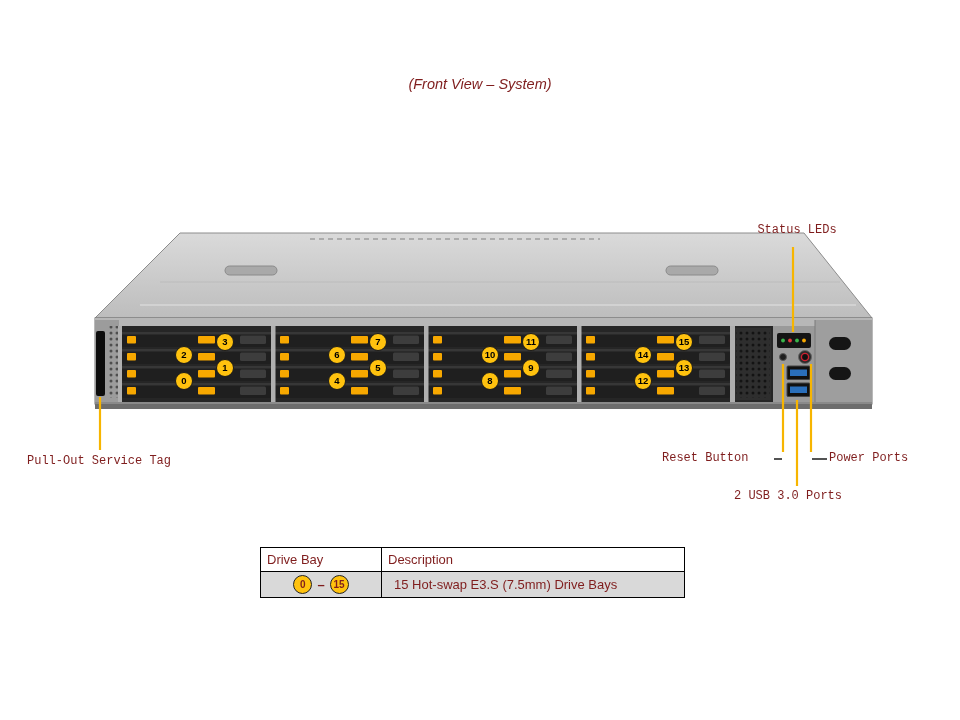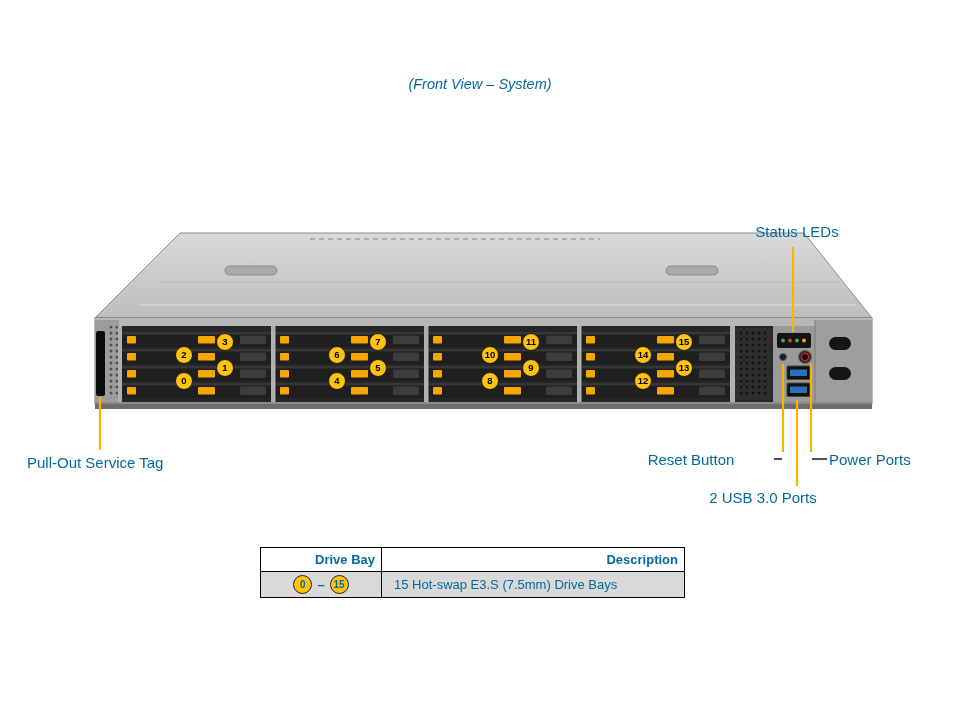--- a/index.html
+++ b/index.html
@@ -1,50 +1,50 @@
 <!DOCTYPE html>
 <html style="--bay-circle: #FFC20E; --latch-orange: #F7A800; --callout-line: #F7B500; --usb-blue: #2A6FBB; --led-green: #39B54A; --led-red: #E03A3E; --led-amber: #F7A800;"><head>
 <meta charset="utf-8">
 <style>
   html,body { margin:0; padding:0; background:#fff; }
   .page {
     position:relative; width:960px; height:720px; background:#ffffff;
-    font-family:"Liberation Sans", sans-serif; color:#0369a1; overflow:hidden;
+    font-family:"Liberation Sans", sans-serif; color:#7f1d1d; overflow:hidden;
   }
   .page svg text { font-family:"Liberation Sans", sans-serif; }
 
   .title {
     position:absolute; top:76px; left:0; width:100%;
     text-align:center; font-style:italic; font-size:14.5px;
   }
-  .label { position:absolute; font-size:15px; white-space:nowrap; }
+  .label { position:absolute; font-size:12px; white-space:nowrap;font-family:Liberation Mono, monospace; }
   .lbl-status { top:223px; left:727px; width:140px; text-align:center; }
   .lbl-service { top:454px; left:27px;text-align:right; }
-  .lbl-reset  { top:451px; left:635px; width:112px; text-align:center; }
+  .lbl-reset  { top:451px; left:662px; width:112px; text-align:left; }
   .lbl-power  { top:451px; left:829px; }
-  .lbl-usb    { top:489px; left:687px; width:152px; text-align:center; }
+  .lbl-usb    { top:489px; left:734px; width:152px; text-align:left; }
 
   .illustration { position:absolute; top:0; left:0; }
 
   .latch      { fill:var(--latch-orange,#F7A800); }
   .bay-circle { fill:var(--bay-circle,#FFC20E); stroke:#1a1a1a; stroke-width:1; }
   .bay-num    { font-size:9.5px; font-weight:bold; fill:#000; text-anchor:middle; }
   .callout-v  { stroke:var(--callout-line,#F7B500); stroke-width:2.2; }
   .connector  { stroke:#1a1a1a; stroke-width:1.5; }
   .usb-inner  { fill:var(--usb-blue,#2A6FBB); }
   .led-green  { fill:var(--led-green,#39B54A); }
   .led-red    { fill:var(--led-red,#E03A3E); }
   .led-amber  { fill:var(--led-amber,#F7A800); }
 
   .spec-table {
     position:absolute; top:547px; left:260px; width:425px;
     border-collapse:collapse; font-size:13px;
   }
   .spec-table th, .spec-table td { border:1px solid #000; }
-  .spec-table th { font-weight:bold; text-align:right; padding:4px 6px; background:#ffffff; }
+  .spec-table th { font-weight:normal; text-align:left; padding:4px 6px; background:#ffffff; }
   .spec-table td { padding:3px 12px; }
   .spec-table .row-shaded { background:#d9d9d9; }
   .col-bay { width:96px; text-align:center; }
   .table-circle {
     display:inline-block; width:17px; height:17px; border-radius:50%;
     background:var(--bay-circle,#FFC20E); border:1px solid #222;
     font-weight:bold; font-size:10px; line-height:17px; text-align:center;
     vertical-align:middle;
   }
   .range-dash { font-weight:bold; margin:0 5px; vertical-align:middle; }

